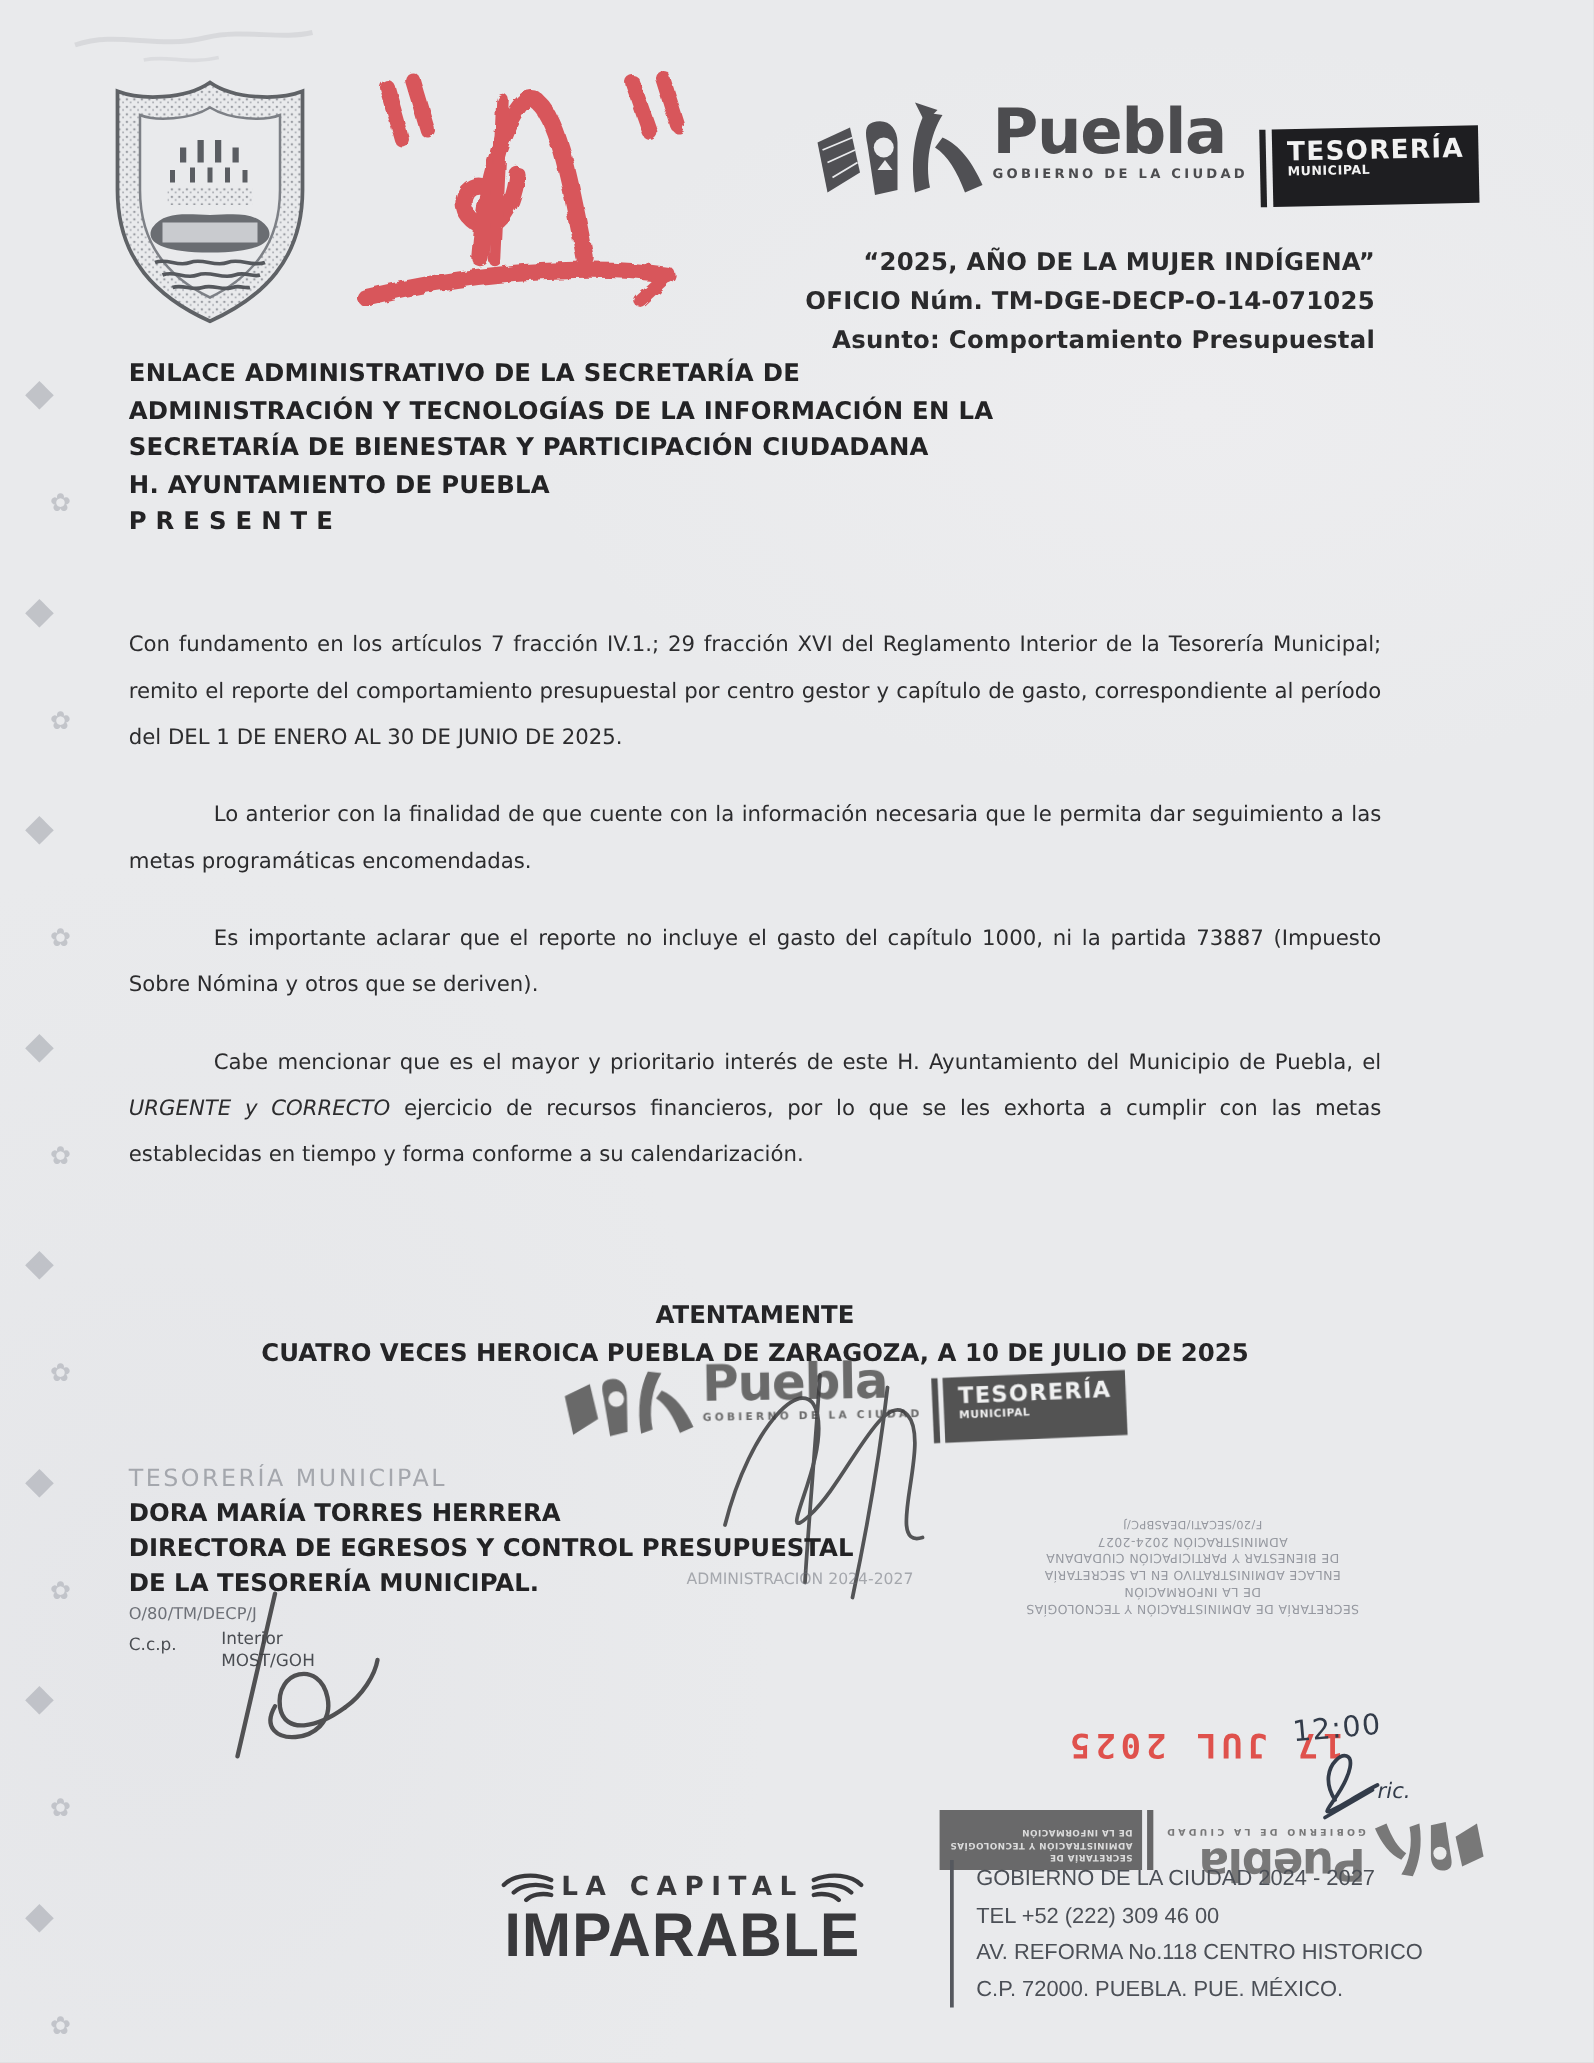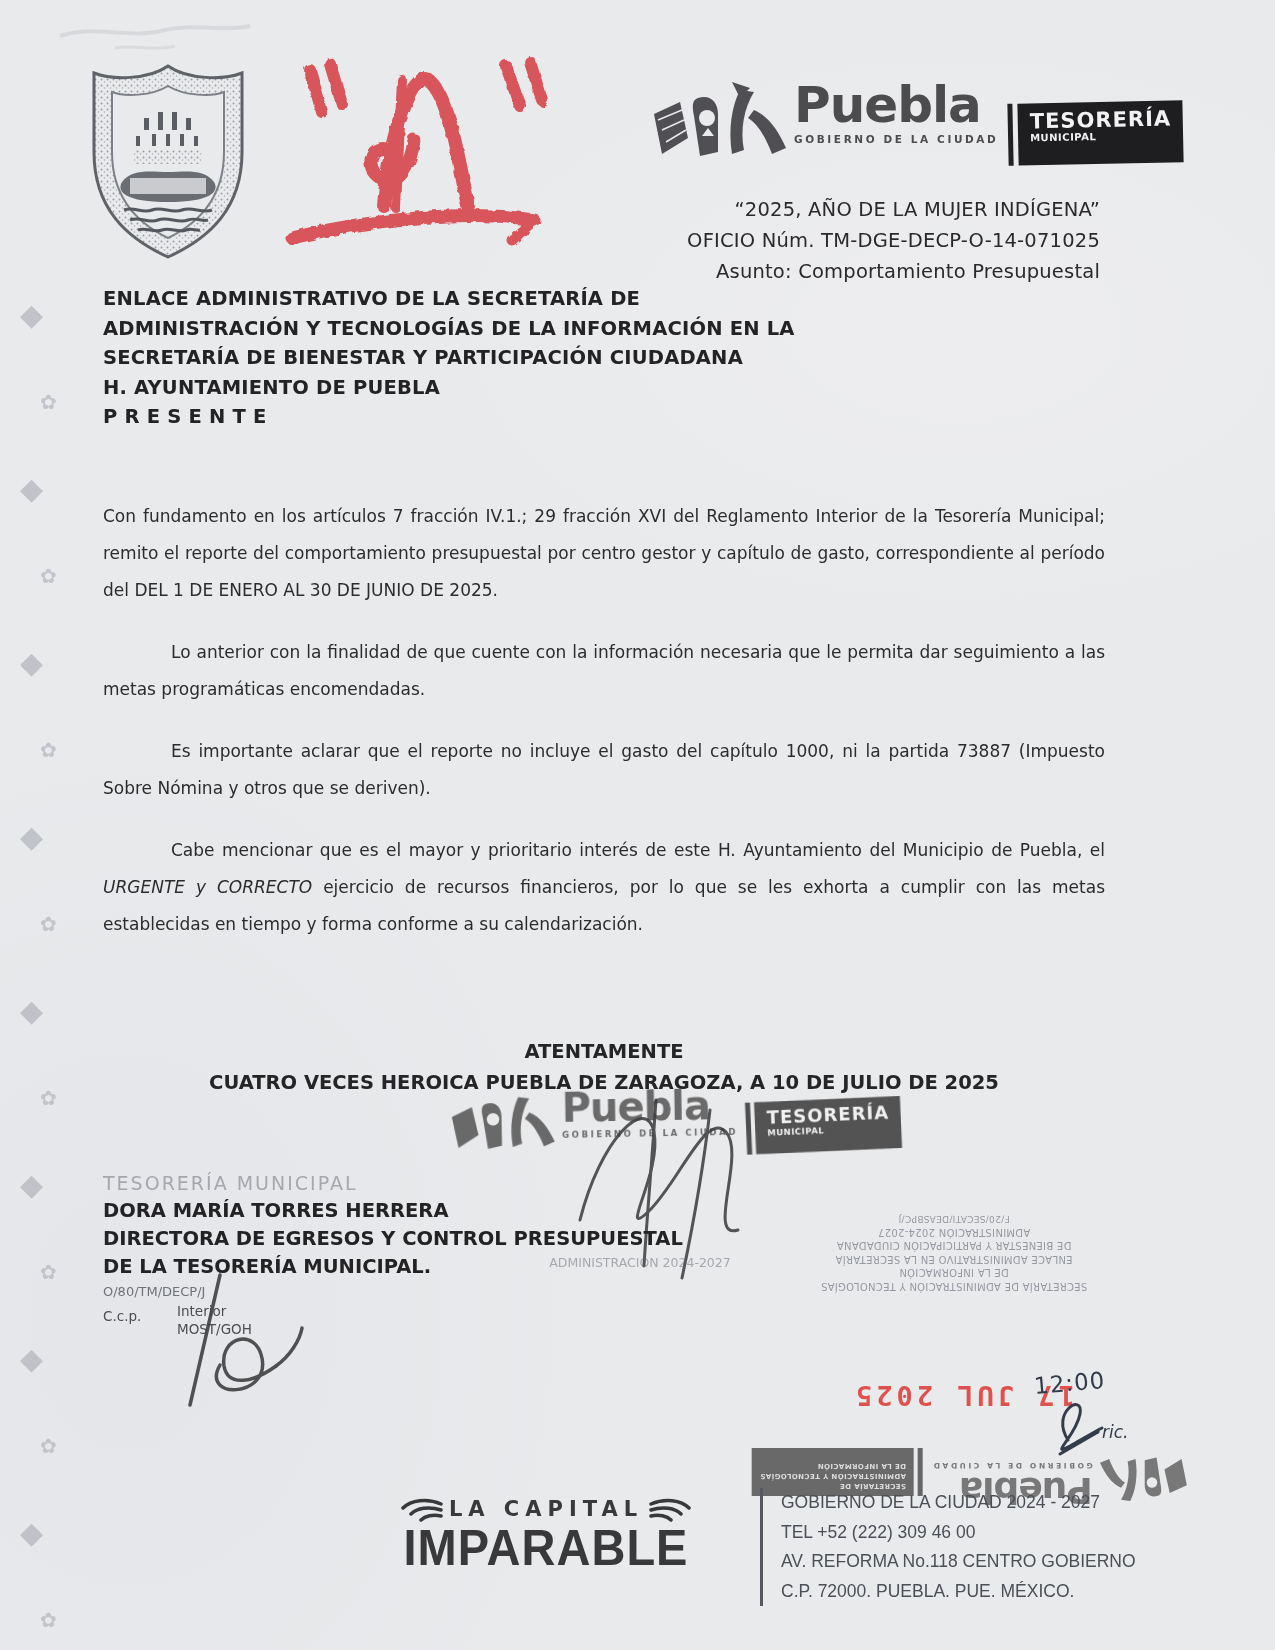--- a/index.html
+++ b/index.html
@@ -32,21 +32,21 @@
   .deptbox .l2{font-weight:bold;letter-spacing:.5px;line-height:1.2;}
 
   .hdr-logo{left:636px;top:80px;}
   .hdr-logo .brand{font-size:50px;}
   .hdr-logo .tagline{font-size:10.5px;margin-top:3px;}
   .hdr-logo .deptwrap{display:flex;margin-left:10px;margin-top:22px;transform:rotate(-1.2deg);}
   .hdr-logo .deptbar{height:62px;margin-right:5px;}
   .hdr-logo .l1{font-size:21px;}
   .hdr-logo .l2{font-size:10px;}
 
-  .hdr-lines{left:500px;top:194px;width:600px;text-align:right;font-weight:normal;color:#2a2a2c;
+  .hdr-lines{left:500px;top:194px;width:600px;text-align:right;font-weight:bold;color:#2a2a2c;
              font-size:19.5px;line-height:31px;letter-spacing:.2px;}
 
   .recipient{left:103px;top:284px;font-weight:bold;font-size:19.5px;line-height:29.5px;color:#232325;letter-spacing:.2px;}
 
   .bodytxt{left:103px;top:498px;width:1002px;font-size:17px;line-height:37px;text-align:justify;color:#2c2c2e;}
   .bodytxt p{margin:0 0 25px 0;}
   .bodytxt .ind{text-indent:68px;}
   .bodytxt .it{font-style:italic;}
   .closing{margin-top:62px !important;}
 
@@ -332,21 +332,21 @@
         <div class="bx">SECRETARÍA DE</div>
         <div class="bx">ADMINISTRACIÓN Y TECNOLOGÍAS</div>
         <div class="bx">DE LA INFORMACIÓN</div>
       </div>
     </div>
   </div>
 
   <div class="abs footer-contact">
     <div>GOBIERNO DE LA CIUDAD 2024 - 2027</div>
     <div>TEL +52 (222) 309 46 00</div>
-    <div>AV. REFORMA No.118 CENTRO GOBIERNO</div>
+    <div>AV. REFORMA No.118 CENTRO HISTORICO</div>
     <div>C.P. 72000. PUEBLA. PUE. MÉXICO.</div>
   </div>
 
   <div class="abs capital">
     <div class="row1">
       <svg width="42" height="26" viewBox="0 0 42 26">
         <g stroke="#39393c" stroke-width="3.5" fill="none" stroke-linecap="round">
           <path d="M40,8 C26,2 10,4 2,12"></path>
             <path d="M40,14 C28,10 16,12 10,18"></path>
             <path d="M40,20 C32,18 24,20 20,24"></path>

